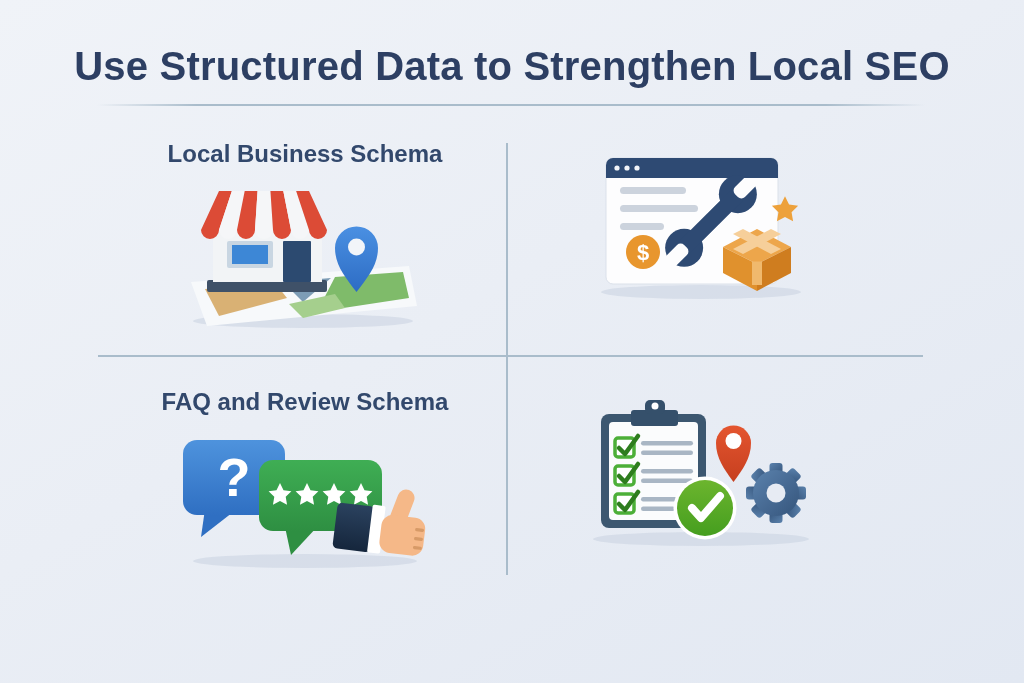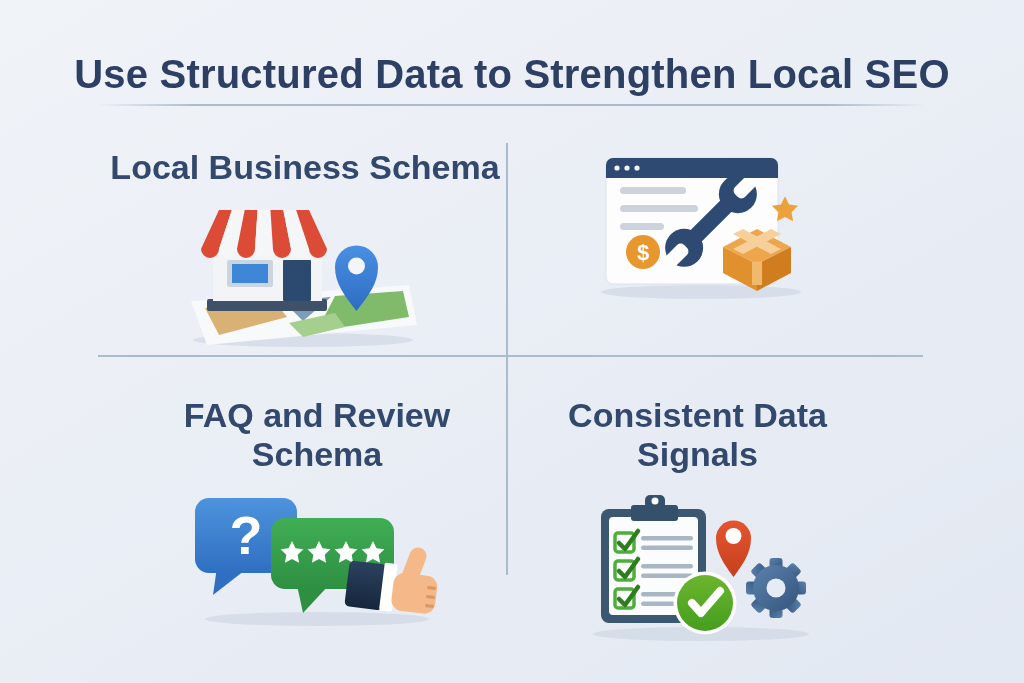--- a/index.html
+++ b/index.html
@@ -2,43 +2,43 @@
 <html style="--background-top: #f0f3f8; --background-bottom: #e2e8f2; --title-text: #2d3f63; --heading-text: #32486c; --divider: #a9bccb; --awning-red: #dc4b36; --window-blue: #3d87d6; --navy: #2e4a73; --map-pin-blue: #3c82d8; --coin-orange: #e8962e; --package-orange: #e0912d; --star-orange: #eda13b; --bubble-blue: #3f85d2; --bubble-green: #37a34c; --success-green: #4ca62c; --alert-red: #dd4c2a; --gear-steel-blue: #46688f; --hand-skin: #f5b888; --clipboard-slate: #3c5770; --text-line-gray: #ccd3dd;"><head>
 <meta charset="utf-8">
 <style>
   html,body { margin:0; padding:0; background:#dde3ee; }
   .canvas {
     position:relative; width:1024px; height:683px; overflow:hidden;
     background: linear-gradient(150deg, var(--background-top,#f0f3f8) 0%, #eaeef5 45%, var(--background-bottom,#e2e8f2) 100%);
     font-family:"Liberation Sans", sans-serif;
   }
   .page-title {
-    position:absolute; top:52px; left:0; width:100%;
+    position:absolute; top:44px; left:0; width:100%;
     text-align:center; font-size:40px; font-weight:700; letter-spacing:0.2px;
     color: var(--title-text,#2d3f63); margin:0;
   }
   .title-divider {
     position:absolute; top:104px; left:97px; width:828px; height:2px;
     background: linear-gradient(90deg, rgba(170,188,205,0), var(--divider,#b6c4d3) 12%, var(--divider,#b6c4d3) 88%, rgba(170,188,205,0));
   }
   .h-divider {
     position:absolute; top:355px; left:98px; width:825px; height:2px;
     background: var(--divider,#a6bac9);
   }
   .v-divider {
     position:absolute; top:143px; left:506px; width:2px; height:432px;
     background: var(--divider,#a6bac9);
   }
   .quadrant { position:absolute; text-align:center; }
   .q1 { left:95px;  top:136px; width:420px; }
   .q2 { left:500px; top:136px; width:395px; }
-  .q3 { left:107px;  top:384px; width:420px;text-align:center; }
+  .q3 { left:95px;  top:384px; width:420px;text-align:center; }
   .q4 { left:500px; top:384px; width:395px; }
   .quadrant h2 {
-    margin:12px; font-size:34px; font-weight:700; color: var(--heading-text,#32486c);
+    margin:4px; font-size:24px; font-weight:700; color: var(--heading-text,#32486c);
   }
   .illus { display:flex; justify-content:center; }
   .q1 .illus { margin-top:18px; }
   .q2 .illus { margin-top:15px; }
   .q3 .illus { margin-top:17px; }
   .q4 .illus { margin-top:7px; }
   svg text { font-family:"Liberation Sans", sans-serif; font-weight:700; }
 </style>
 </head>
 <body>
@@ -192,21 +192,20 @@
           <rect x="206" y="80" width="44" height="38" rx="11" fill="#f5b888"></rect>
           <rect x="240" y="90" width="9" height="3.2" rx="1.6" fill="#d79a67"></rect>
           <rect x="240" y="99" width="9" height="3.2" rx="1.6" fill="#d79a67"></rect>
           <rect x="240" y="108" width="9" height="3.2" rx="1.6" fill="#d79a67"></rect>
         </g>
       </svg>
     </div>
   </section>
 
   <section class="quadrant q4">
-    <h2>Consistent Data Signals</h2>
     <div class="illus">
       <svg width="250" height="160" viewBox="0 0 250 160">
         <defs>
           <linearGradient id="g-check" x1="0" y1="0" x2="0" y2="1">
             <stop offset="0" stop-color="#6cb52e"></stop>
               <stop offset="1" stop-color="#459e1f"></stop>
           </linearGradient>
           <linearGradient id="g-gear" x1="0" y1="0" x2="1" y2="1">
             <stop offset="0" stop-color="#5b82ad"></stop>
               <stop offset="1" stop-color="#35557c"></stop>

